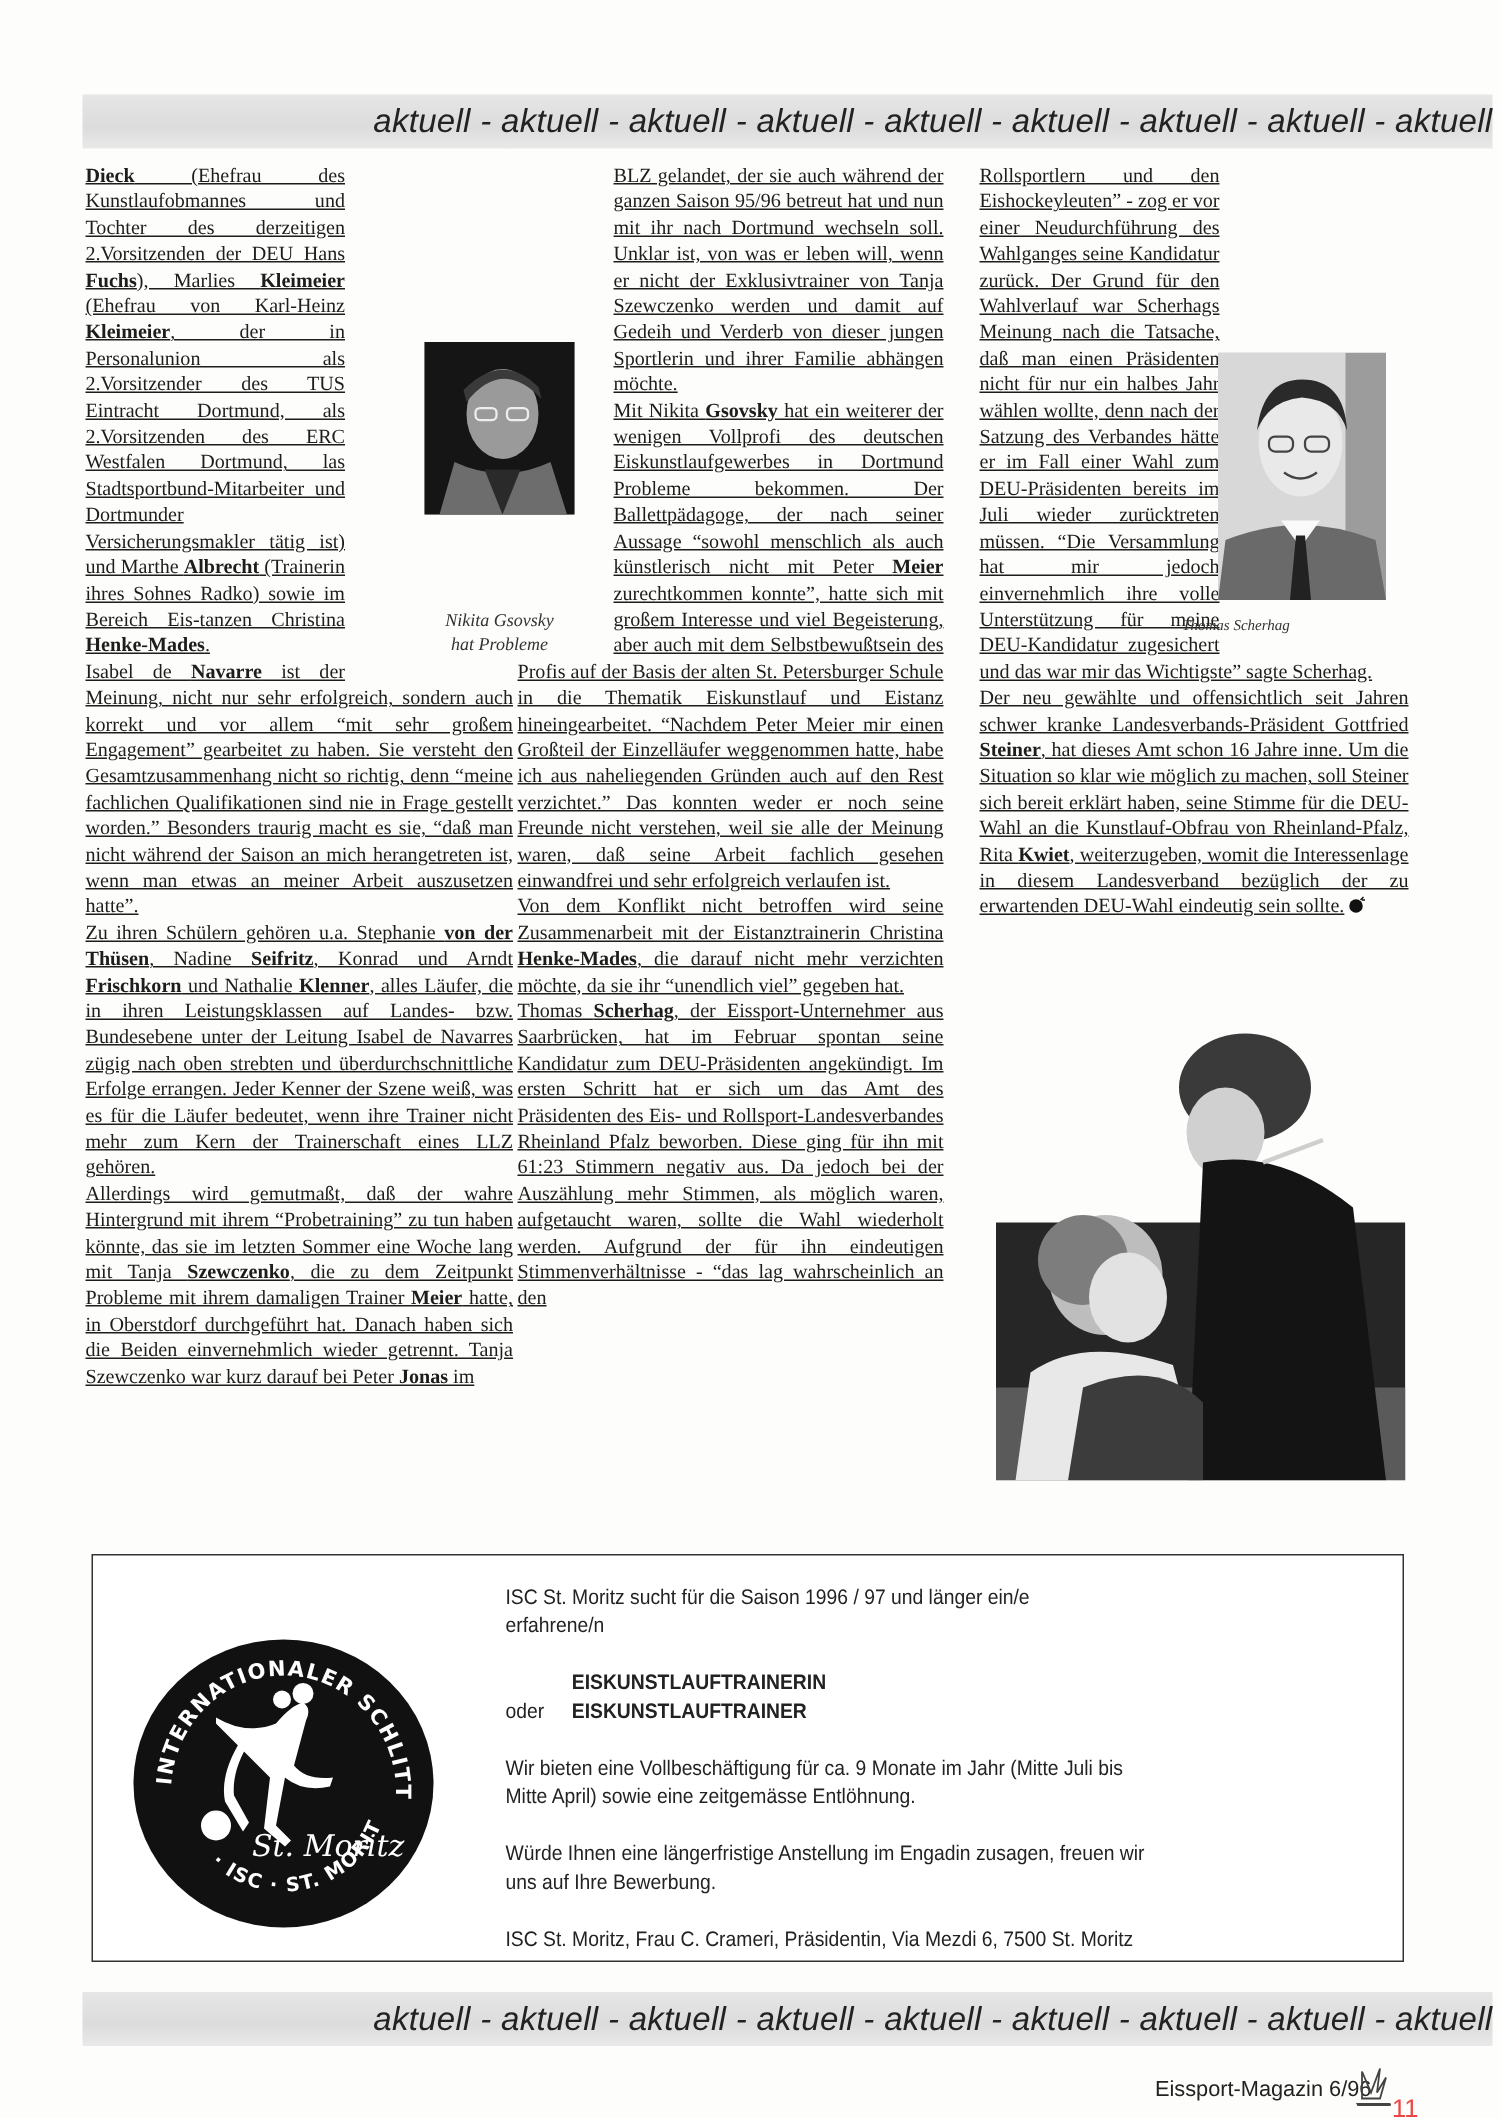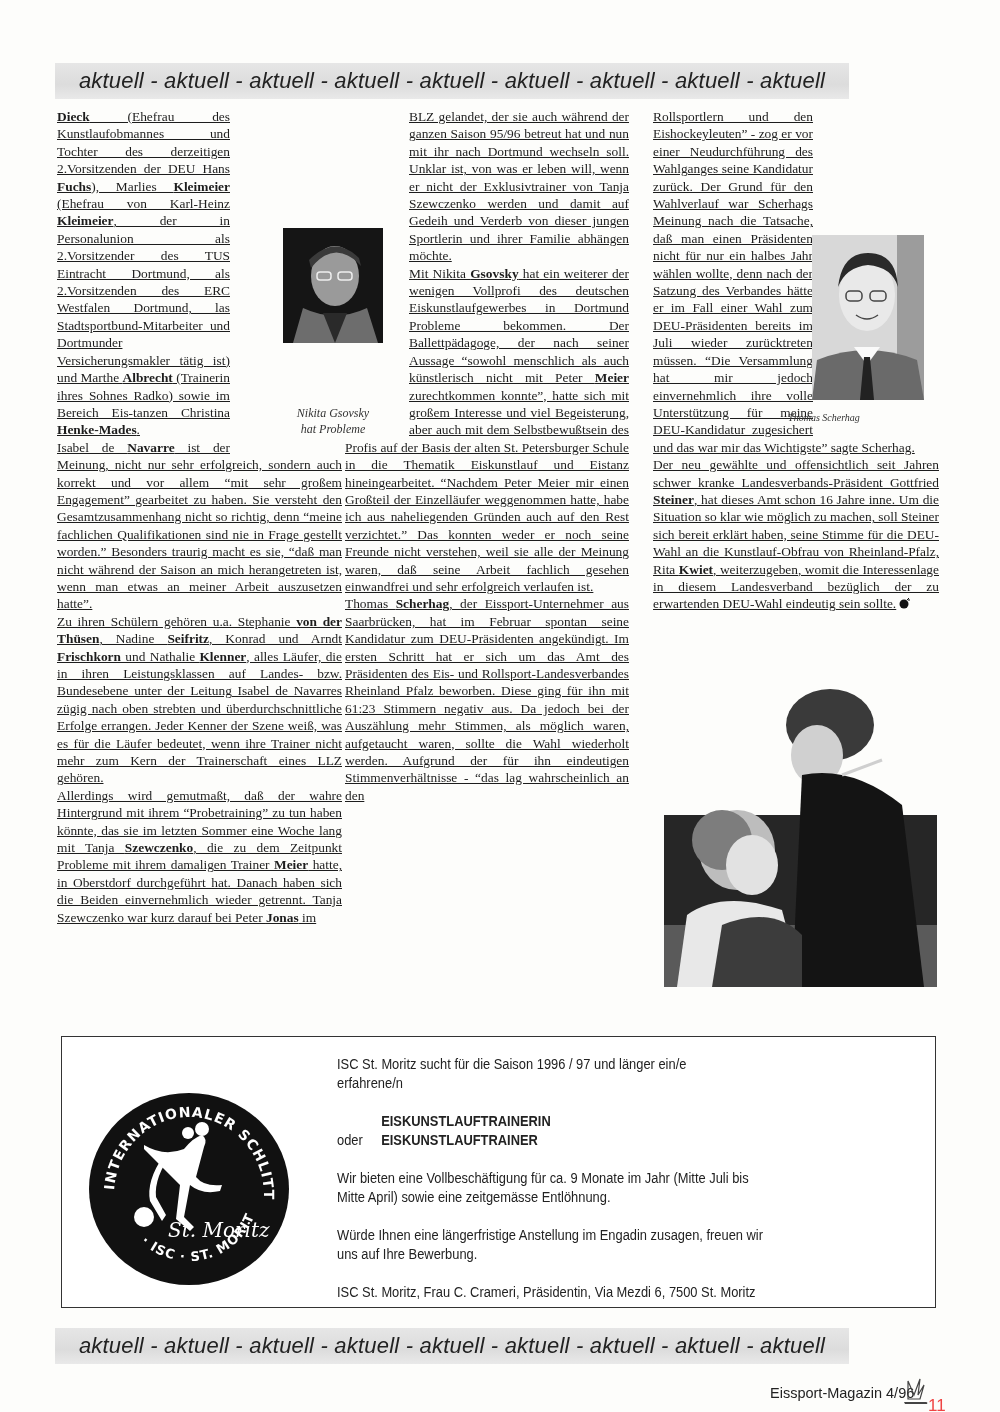--- a/index.html
+++ b/index.html
@@ -2,25 +2,25 @@
 <html><head>
 <meta charset="utf-8">
 <style>
   html, body { margin: 0; padding: 0; }
   body {
     width: 1000px; height: 1412px; position: relative; overflow: hidden;
     background: #fdfdfb; color: #1d1d1d;
     font-family: "Liberation Serif", "DejaVu Serif", serif;
   }
   .banner {
-    position: absolute; left: 55px; width: 794px; height: 36px;
+    position: absolute; left: 55px; width: 940px; height: 36px;
     background: linear-gradient(to bottom, #e6e6e6, #dcdcdc 60%, #e9e9e9);
     font-family: "Liberation Sans", "DejaVu Sans", sans-serif;
     font-style: italic; font-size: 22px; color: #222;
-    display: flex; align-items: center; justify-content: center;
+    display: flex; align-items: center; justify-content: flex-end;
     letter-spacing: 0.2px; white-space: nowrap;
   }
   .banner.top { top: 63px; }
   .banner.bottom { top: 1328px; }
   .col {
     position: absolute; top: 108px; width: 285px;
     font-size: 13.4px; line-height: 17.4px; text-align: justify;
     hyphens: manual;
   }
   .col p { margin: 0; text-decoration: underline; }
@@ -92,20 +92,21 @@
 </div>
 <div class="caption" style="position:absolute; left:283px; top:405px; width:100px;">
   <div>Nikita Gsovsky</div>
   <div>hat Probleme</div>
 </div>
 
 <div class="col" id="col2">
   <div style="float: left; width: 58px; height: 240px; margin-top: 90px; margin-right: 6px;"></div>
     <p>BLZ gelandet, der sie auch während der ganzen Saison 95/96 betreut hat und nun mit ihr nach Dortmund wechseln soll. Unklar ist, von was er leben will, wenn er nicht der Exklusivtrainer von Tanja Szewczenko werden und damit auf Gedeih und Verderb von dieser jungen Sportlerin und ihrer Familie abhängen möchte.</p>
   <p>Mit Nikita <b>Gsovsky</b> hat ein weiterer der wenigen Vollprofi des deutschen Eiskunstlaufgewerbes in Dortmund Probleme bekommen. Der Ballettpädagoge, der nach seiner Aussage “sowohl menschlich als auch künstlerisch nicht mit Peter <b>Meier</b> zurechtkommen konnte”, hatte sich mit großem Interesse und viel Begeisterung, aber auch mit dem Selbstbewußtsein des Profis auf der Basis der alten St. Petersburger Schule in die Thematik Eiskunstlauf und Eistanz hineingearbeitet. “Nachdem Peter Meier mir einen Großteil der Einzelläufer weggenommen hatte, habe ich aus naheliegenden Gründen auch auf den Rest verzichtet.” Das konnten weder er noch seine Freunde nicht verstehen, weil sie alle der Meinung waren, daß seine Arbeit fachlich gesehen einwandfrei und sehr erfolgreich verlaufen ist.</p>
+  <p>Von dem Konflikt nicht betroffen wird seine Zusammenarbeit mit der Eistanztrainerin Christina <b>Henke-Mades</b>, die darauf nicht mehr verzichten möchte, da sie ihr “unendlich viel” gegeben hat.</p>
   <p>Thomas <b>Scherhag</b>, der Eissport-Unternehmer aus Saarbrücken, hat im Februar spontan seine Kandidatur zum DEU-Präsidenten angekündigt. Im ersten Schritt hat er sich um das Amt des Präsidenten des Eis- und Rollsport-Landesverbandes Rheinland Pfalz beworben. Diese ging für ihn mit 61:23 Stimmern negativ aus. Da jedoch bei der Auszählung mehr Stimmen, als möglich waren, aufgetaucht waren, sollte die Wahl wiederholt werden. Aufgrund der für ihn eindeutigen Stimmenverhältnisse - “das lag wahrscheinlich an den</p>
 </div>
 
 <div class="col" id="col3">
   <div style="float: right; width: 120px; height: 205px; margin-top: 125px; margin-left: 6px;"></div>
     <p>Rollsportlern und den Eishockeyleuten” - zog er vor einer Neudurchführung des Wahlganges seine Kandidatur zurück. Der Grund für den Wahlverlauf war Scherhags Meinung nach die Tatsache, daß man einen Präsidenten nicht für nur ein halbes Jahr wählen wollte, denn nach der Satzung des Verbandes hätte er im Fall einer Wahl zum DEU-Präsidenten bereits im Juli wieder zurücktreten müssen. “Die Versammlung hat mir jedoch einvernehmlich ihre volle Unterstützung für meine DEU-Kandidatur zugesichert und das war mir das Wichtigste” sagte Scherhag.</p>
   <p id="c3p2">Der neu gewählte und offensichtlich seit Jahren schwer kranke Landesverbands-Präsident Gottfried <b>Steiner</b>, hat dieses Amt schon 16 Jahre inne. Um die Situation so klar wie möglich zu machen, soll Steiner sich bereit erklärt haben, seine Stimme für die DEU-Wahl an die Kunstlauf-Obfrau von Rheinland-Pfalz, Rita <b>Kwiet</b>, weiterzugeben, womit die Interessenlage in diesem Landesverband bezüglich der zu erwartenden DEU-Wahl eindeutig sein sollte.<svg class="bomb" viewBox="0 0 12 12">
         <circle cx="5" cy="7" r="4.5" fill="#111"></circle>
         <path d="M8 3 L10 1 M9 3 L11 3" stroke="#111" stroke-width="1"></path>
       </svg></p>
@@ -179,19 +180,19 @@
     <div class="ad-gap"></div>
     <p style="white-space:nowrap;">ISC St. Moritz, Frau C. Crameri, Präsidentin, Via Mezdi 6, 7500 St. Moritz</p>
   </div>
 </div>
 
 <div class="banner bottom">
   <span>aktuell - aktuell - aktuell - aktuell - aktuell - aktuell - aktuell - aktuell - aktuell</span>
 </div>
 
 <div class="footer">
-  <span class="mag">Eissport-Magazin 4/96</span>
+  <span class="mag">Eissport-Magazin 6/96</span>
   <svg class="skate" viewBox="0 0 30 30">
     <path d="M8 4 L14 18 L20 2 L18 18 L24 8 L20 22 L8 22 Z" fill="none" stroke="#444" stroke-width="1.2"></path>
     <path d="M4 25 L26 25 Q28 25 27 27 L5 27 Z" fill="#444"></path>
   </svg>
   <span class="pageno">11</span>
 </div>
 
 </body></html>

